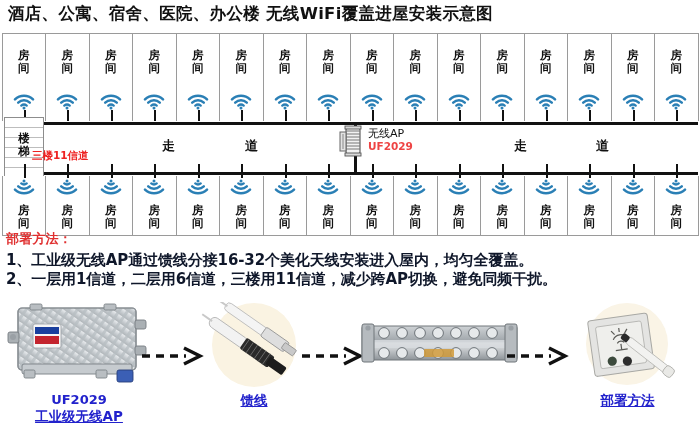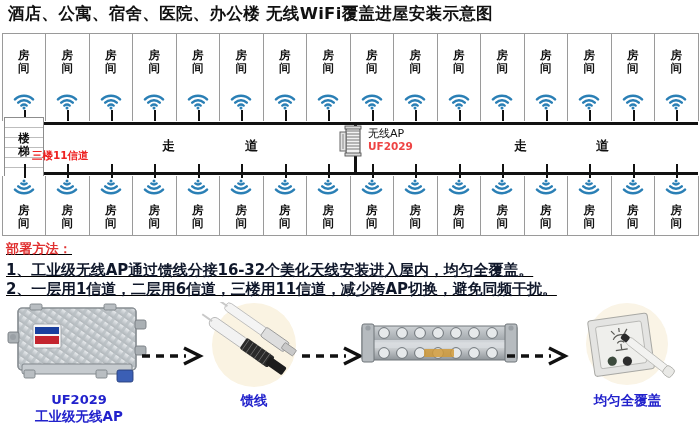--- a/index.html
+++ b/index.html
@@ -91,38 +91,38 @@
   #ap-name{
     position:absolute;left:30px;top:3px;font-size:11px;font-weight:normal;
     color:#111;white-space:nowrap;
   }
   #ap-model{
     position:absolute;left:30px;top:17px;font-size:10.5px;font-weight:bold;
     color:#ee4444;white-space:nowrap;
   }
 
   
-  #notes{position:absolute;left:6px;top:240px;width:690px;text-decoration:underline;}
+  #notes{position:absolute;left:6px;top:230px;width:690px;}
   #notes-title{
     font-size:13px;font-weight:bold;color:#e03030;margin:0 0 3px 0;
     letter-spacing:.2px;
   }
   .note-line{
     font-size:15px;font-weight:bold;color:#0f172a;line-height:19px;
     white-space:nowrap;letter-spacing:-.1px;
   }
 
   
   #products{position:absolute;left:0;top:302px;width:700px;height:122px;}
   .product{position:absolute;text-align:center;}
   .prod-caption{
     font-size:13px;font-weight:bold;color:#2222cc;line-height:16px;
     white-space:nowrap;
   }
-  .prod-caption .cap2{font-size:13.5px;}
+  .prod-caption .cap2{font-size:13.5px;text-decoration:underline;}
 
   #prod-ap{left:4px;top:0;width:150px;}
   #prod-feeder{left:194px;top:0;width:120px;}
   #prod-splitter{left:352px;top:0;width:175px;}
   #prod-antenna{left:565px;top:0;width:125px;}
 
   .art{position:relative;margin:0 auto;}
 
   
   .arrow{position:absolute;width:64px;height:20px;}
@@ -830,18 +830,18 @@
             <circle cx="60" cy="59" r="4.6" fill="#2d2d2d"></circle>
           </g>
           <g transform="rotate(38 76 48)">
             <rect x="58" y="44" width="54" height="8" rx="4" fill="#f2f2f0" stroke="#bdbdb9" stroke-width="0.9"></rect>
             <rect x="106" y="43" width="10" height="10" rx="3" fill="#e9e9e6" stroke="#b3b3af" stroke-width="0.9"></rect>
             <rect x="52" y="44.5" width="8" height="7" rx="2" fill="#2b2b2b"></rect>
           </g>
         </svg>
       </div>
       <div class="prod-caption">
-        <div class="cap2">均匀全覆盖</div>
+        <div class="cap2">部署方法</div>
       </div>
     </div>
 
   </div>
 </div>
 
 </body></html>

